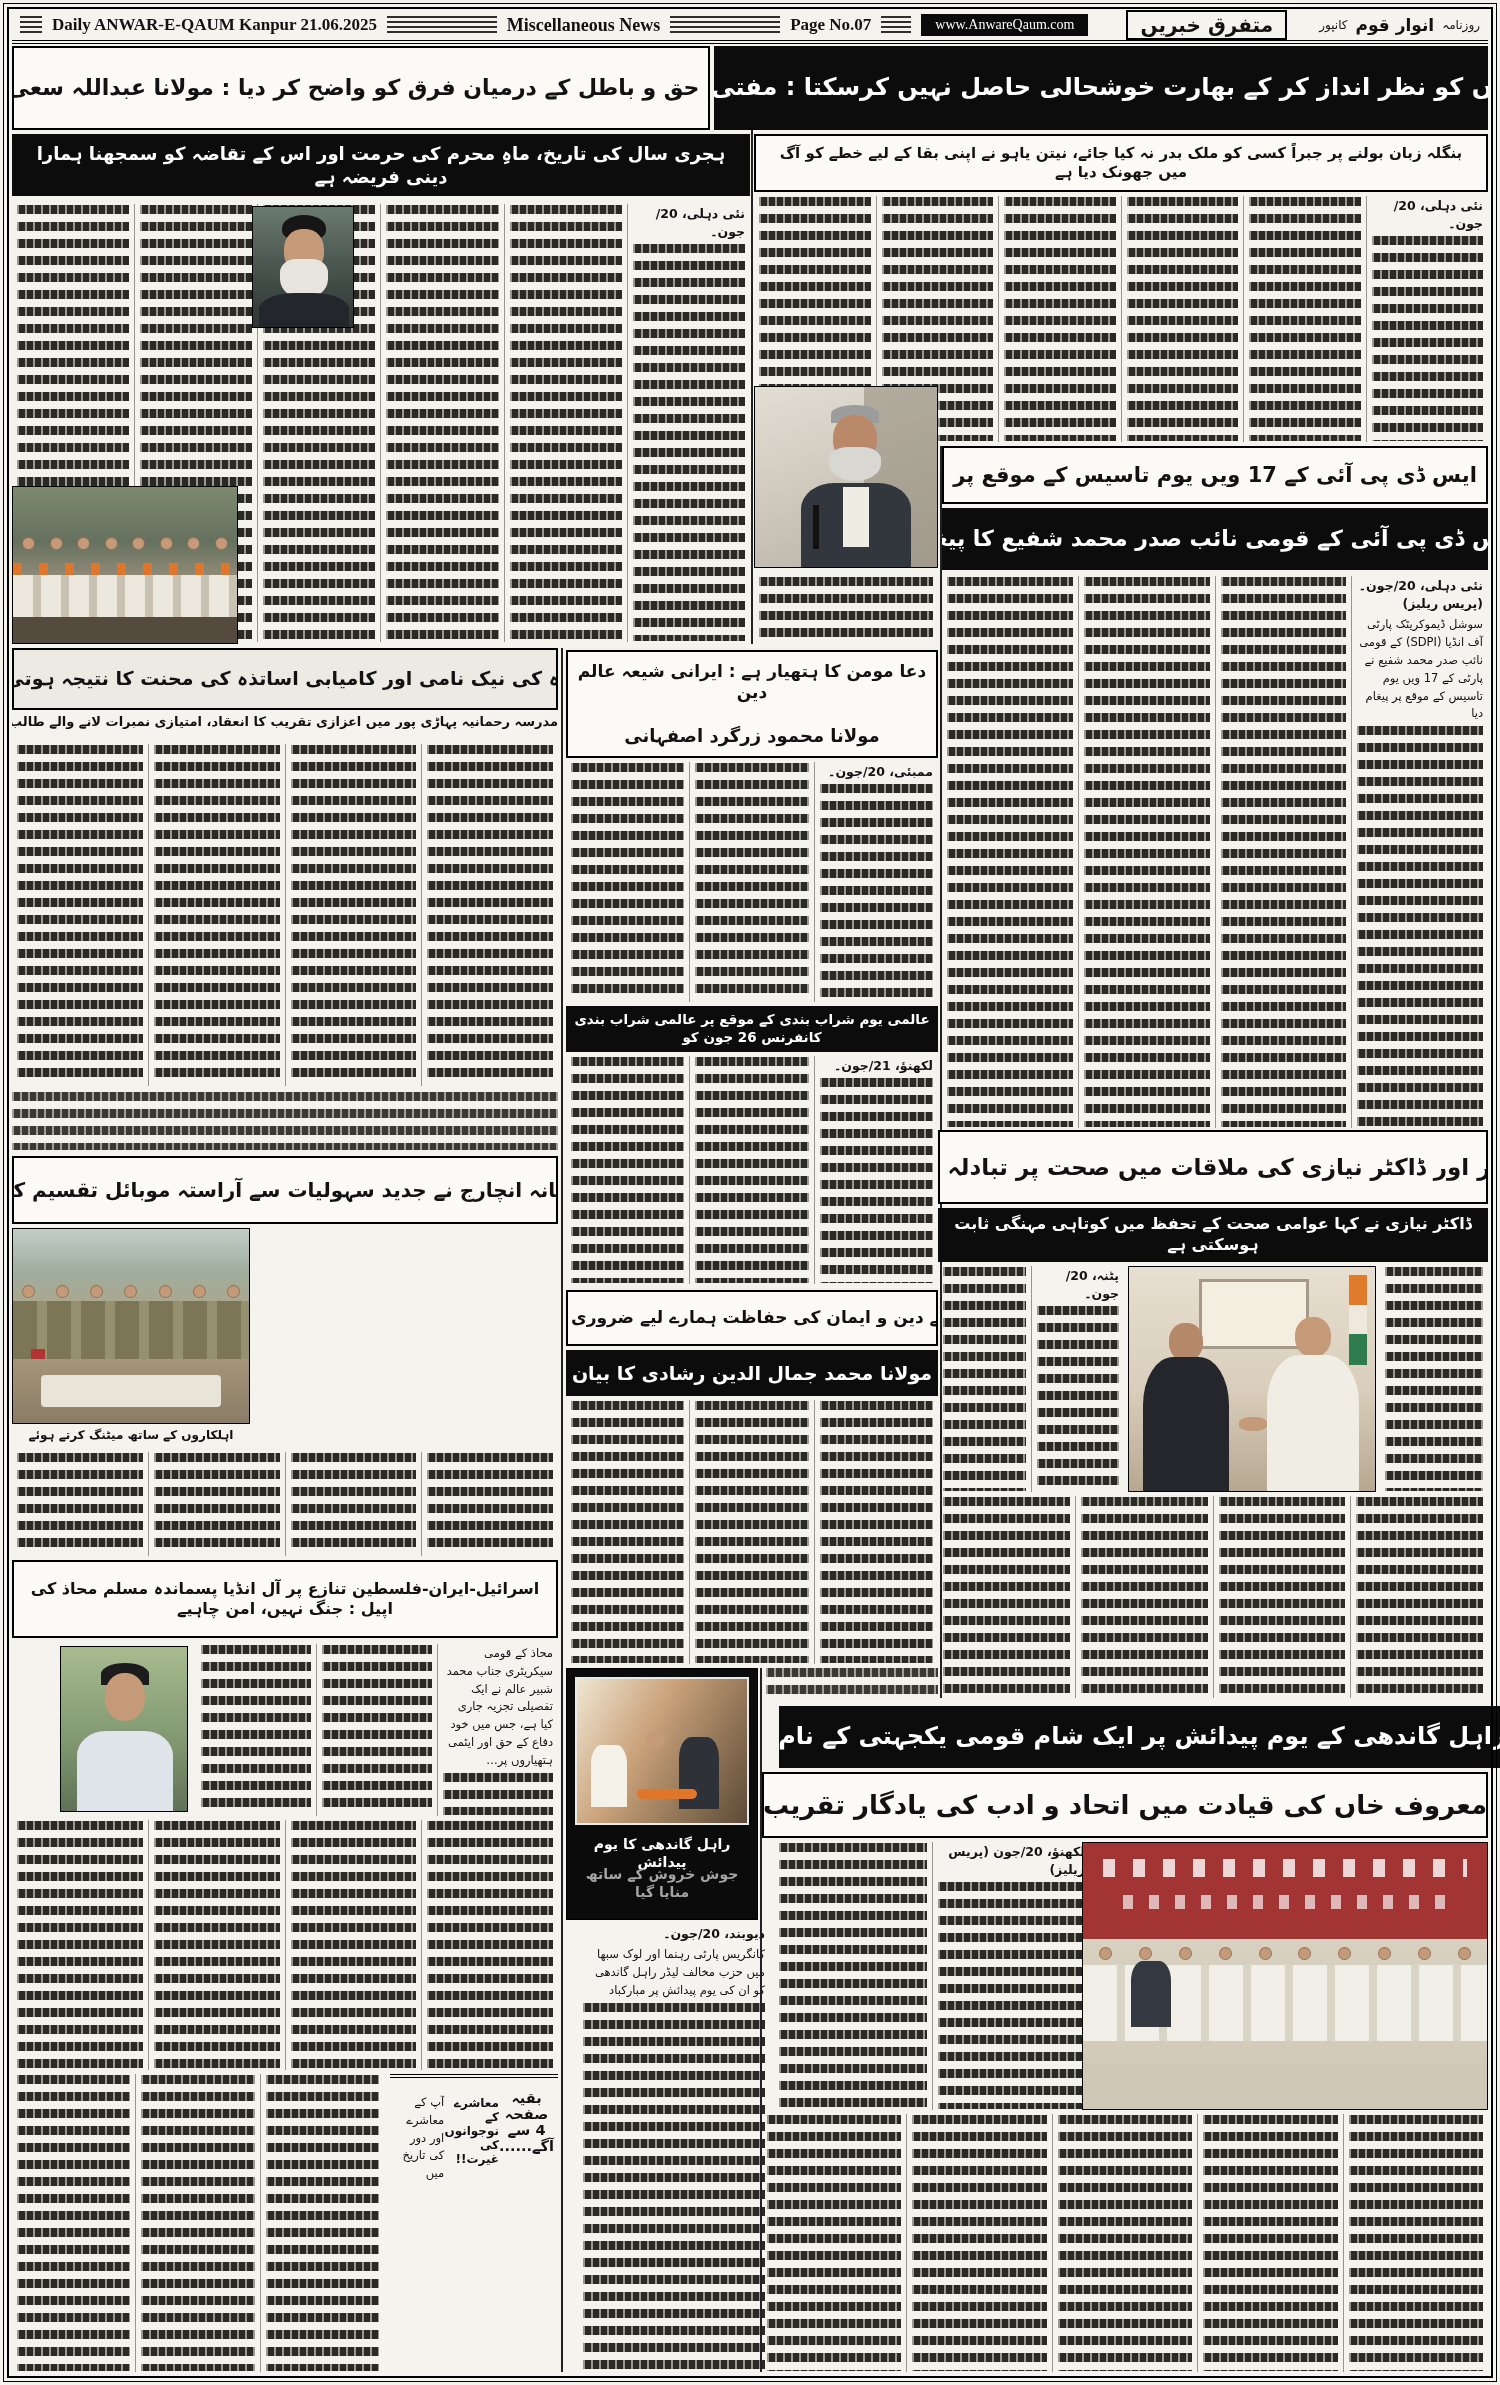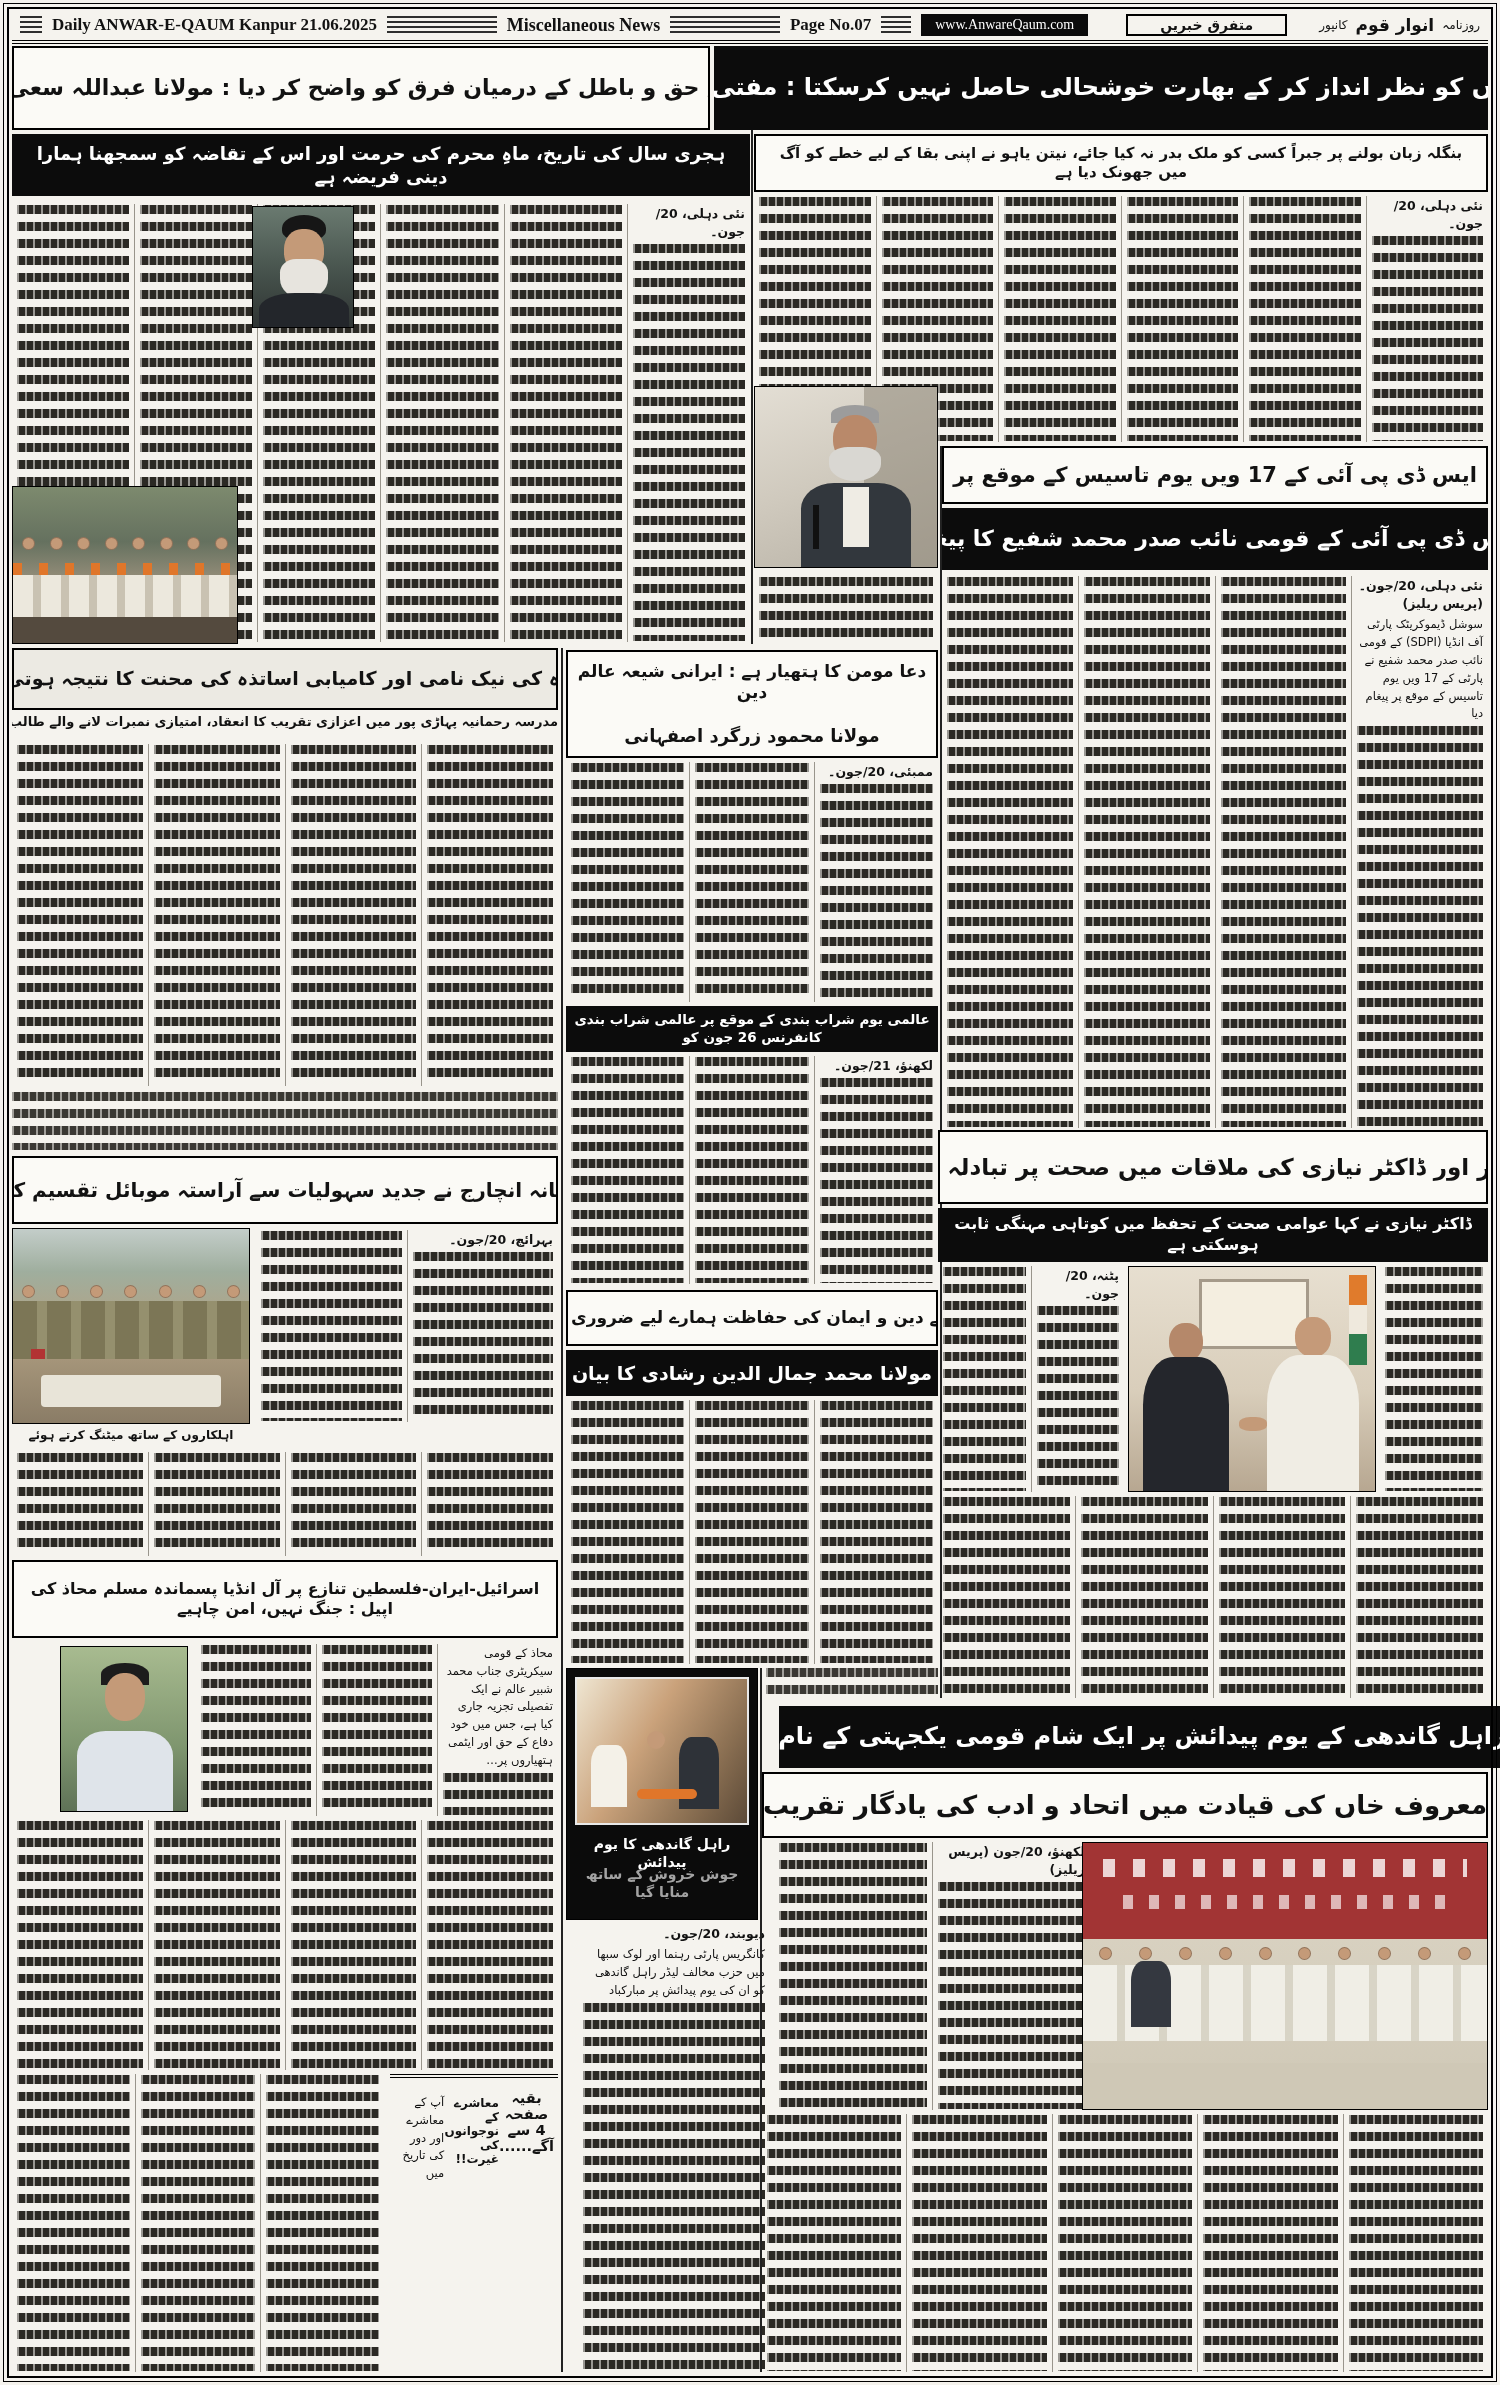--- a/index.html
+++ b/index.html
@@ -6,21 +6,21 @@
   body{margin:0;background:#777;}
   .page{position:relative;width:1500px;height:2385px;background:#f5f3ee;font-family:"DejaVu Sans",sans-serif;color:#121212;overflow:hidden;margin:0 auto;}
   .abs{position:absolute;}
   .frame-outer{position:absolute;inset:3px;border:1px solid #000;pointer-events:none;z-index:40;}
   .frame-inner{position:absolute;inset:7px;border:2px solid #000;pointer-events:none;z-index:40;}
   
   .hdr{display:flex;align-items:center;gap:10px;border-bottom:4px double #000;padding:0 8px;direction:ltr;background:#f5f3ee;z-index:10;}
   .stripes{height:18px;background:repeating-linear-gradient(180deg,#2e2e2e 0 2px,transparent 2px 5px);}
   .en{font-family:"Liberation Serif",serif;font-weight:bold;white-space:nowrap;}
   .webbox{background:#0b0b0b;color:#fff;font-family:"Liberation Serif",serif;font-size:14px;padding:3px 14px;white-space:nowrap;}
-  .secbox{border:2px solid #000;padding:1px 32px;font-weight:bold;font-size:14px;direction:rtl;white-space:nowrap;}
+  .secbox{border:2px solid #000;padding:1px 12px;font-weight:bold;font-size:20px;direction:rtl;white-space:nowrap;}
   .masthead{display:flex;align-items:center;gap:8px;direction:rtl;white-space:nowrap;}
   
   .hbox{border:2px solid #000;background:#fbfaf6;display:flex;align-items:center;justify-content:center;text-align:center;direction:rtl;font-weight:bold;line-height:1.25;padding:2px 8px;z-index:5;}
   .bbar{background:#0c0c0c;color:#fff;display:flex;align-items:center;justify-content:center;text-align:center;direction:rtl;font-weight:bold;line-height:1.3;padding:2px 8px;z-index:5;}
   .graybox{background:#eceae3;}
   
   .cols{display:flex;direction:rtl;z-index:1;}
   .col{flex:1;padding:1px 5px;display:flex;flex-direction:column;min-width:0;}
   .cols .col + .col{border-right:1px solid #99958c;}
   .fill{flex:1;}
@@ -237,29 +237,20 @@
         <i></i>
         <i></i>
         <i></i>
         <i></i>
       </div>
     <div class="layer" style="top:72px;left:0;right:0;height:58px;background:repeating-linear-gradient(90deg,#7c7656 0 24px,#95906e 24px 34px);"></div>
     <div class="layer" style="bottom:16px;left:28px;right:28px;height:32px;background:#e8e4d8;border-radius:4px;"></div>
     <div class="layer" style="left:18px;top:120px;width:14px;height:10px;background:#b23333;"></div>
   </div>
   <div class="abs cap" style="left:12px;top:1428px;width:238px;">اہلکاروں کے ساتھ میٹنگ کرتے ہوئے</div>
-  <div class="abs cols" style="left:256px;top:1230px;width:302px;height:192px;">
-    <div class="col">
-        <div class="dl">بہرائچ، 20/جون۔</div>
-        <div class="fill lines"></div>
-      </div>
-    <div class="col">
-        <div class="fill lines"></div>
-      </div>
-  </div>
   <div class="abs cols" style="left:12px;top:1452px;width:546px;height:104px;">
     <div class="col">
         <div class="fill lines"></div>
       </div>
     <div class="col">
         <div class="fill lines"></div>
       </div>
     <div class="col">
         <div class="fill lines"></div>
       </div>

